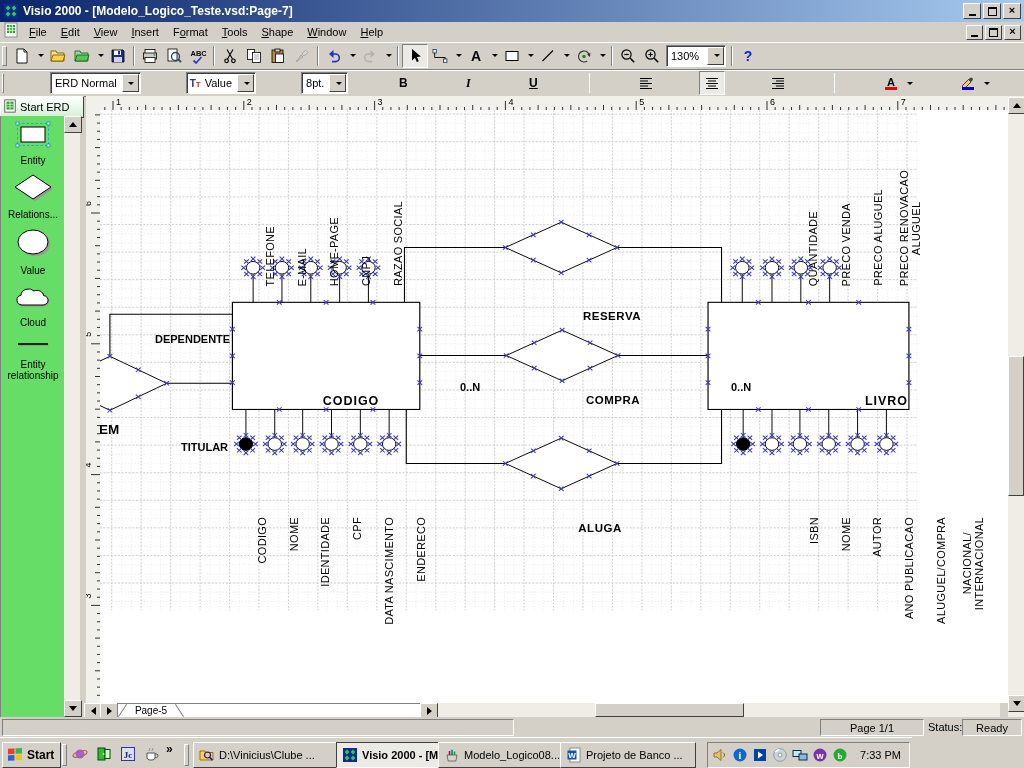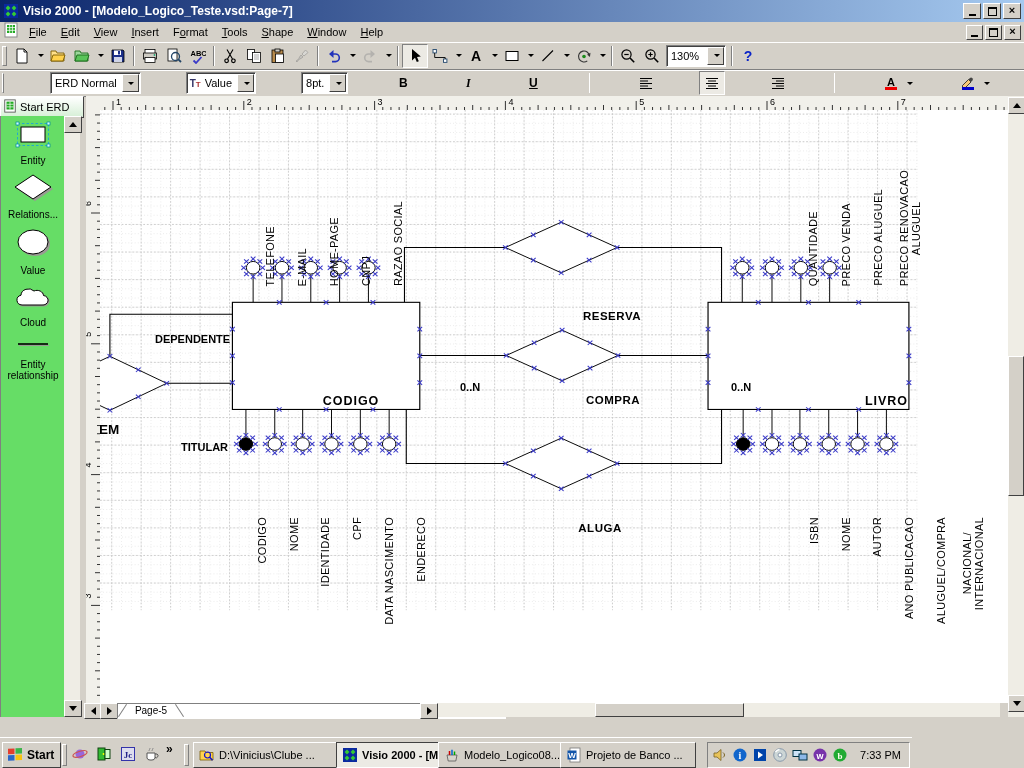--- a/index.html
+++ b/index.html
@@ -1305,20 +1305,26 @@
       <span class="sarrow" style="left:0;top:0;height:14px;">
           <span class="tri-lf"></span>
         </span>
       <div class="thumb" style="left:175px;top:0;width:147px;height:12px;"></div>
       <span class="sarrow" style="right:16px;top:0;height:14px;">
           <span class="tri-rt"></span>
         </span>
     </div>
   </div>
 
+  <div id="statusbar">
+    <div class="spanel" style="left:2px;width:510px;"></div>
+    <div class="spanel" style="left:820px;width:102px;">Page 1/1</div>
+    <span style="position:absolute;left:928px;top:4px;">Status:</span>
+    <div class="spanel" style="left:962px;width:58px;">Ready</div>
+  </div>
 
   <div id="taskbar">
     <div class="startbtn">
       <span id="startFlag"><svg width="18" height="16" viewBox="0 0 18 16">
             <g transform="skewY(-4)">
               <rect x="2" y="3" width="6.5" height="5.5" fill="#e33e2e"></rect>
               <rect x="9.5" y="3" width="6.5" height="5.5" fill="#3cb44a"></rect>
               <rect x="2" y="9.5" width="6.5" height="5.5" fill="#2a66c8"></rect>
               <rect x="9.5" y="9.5" width="6.5" height="5.5" fill="#f7c311"></rect>
             </g>

